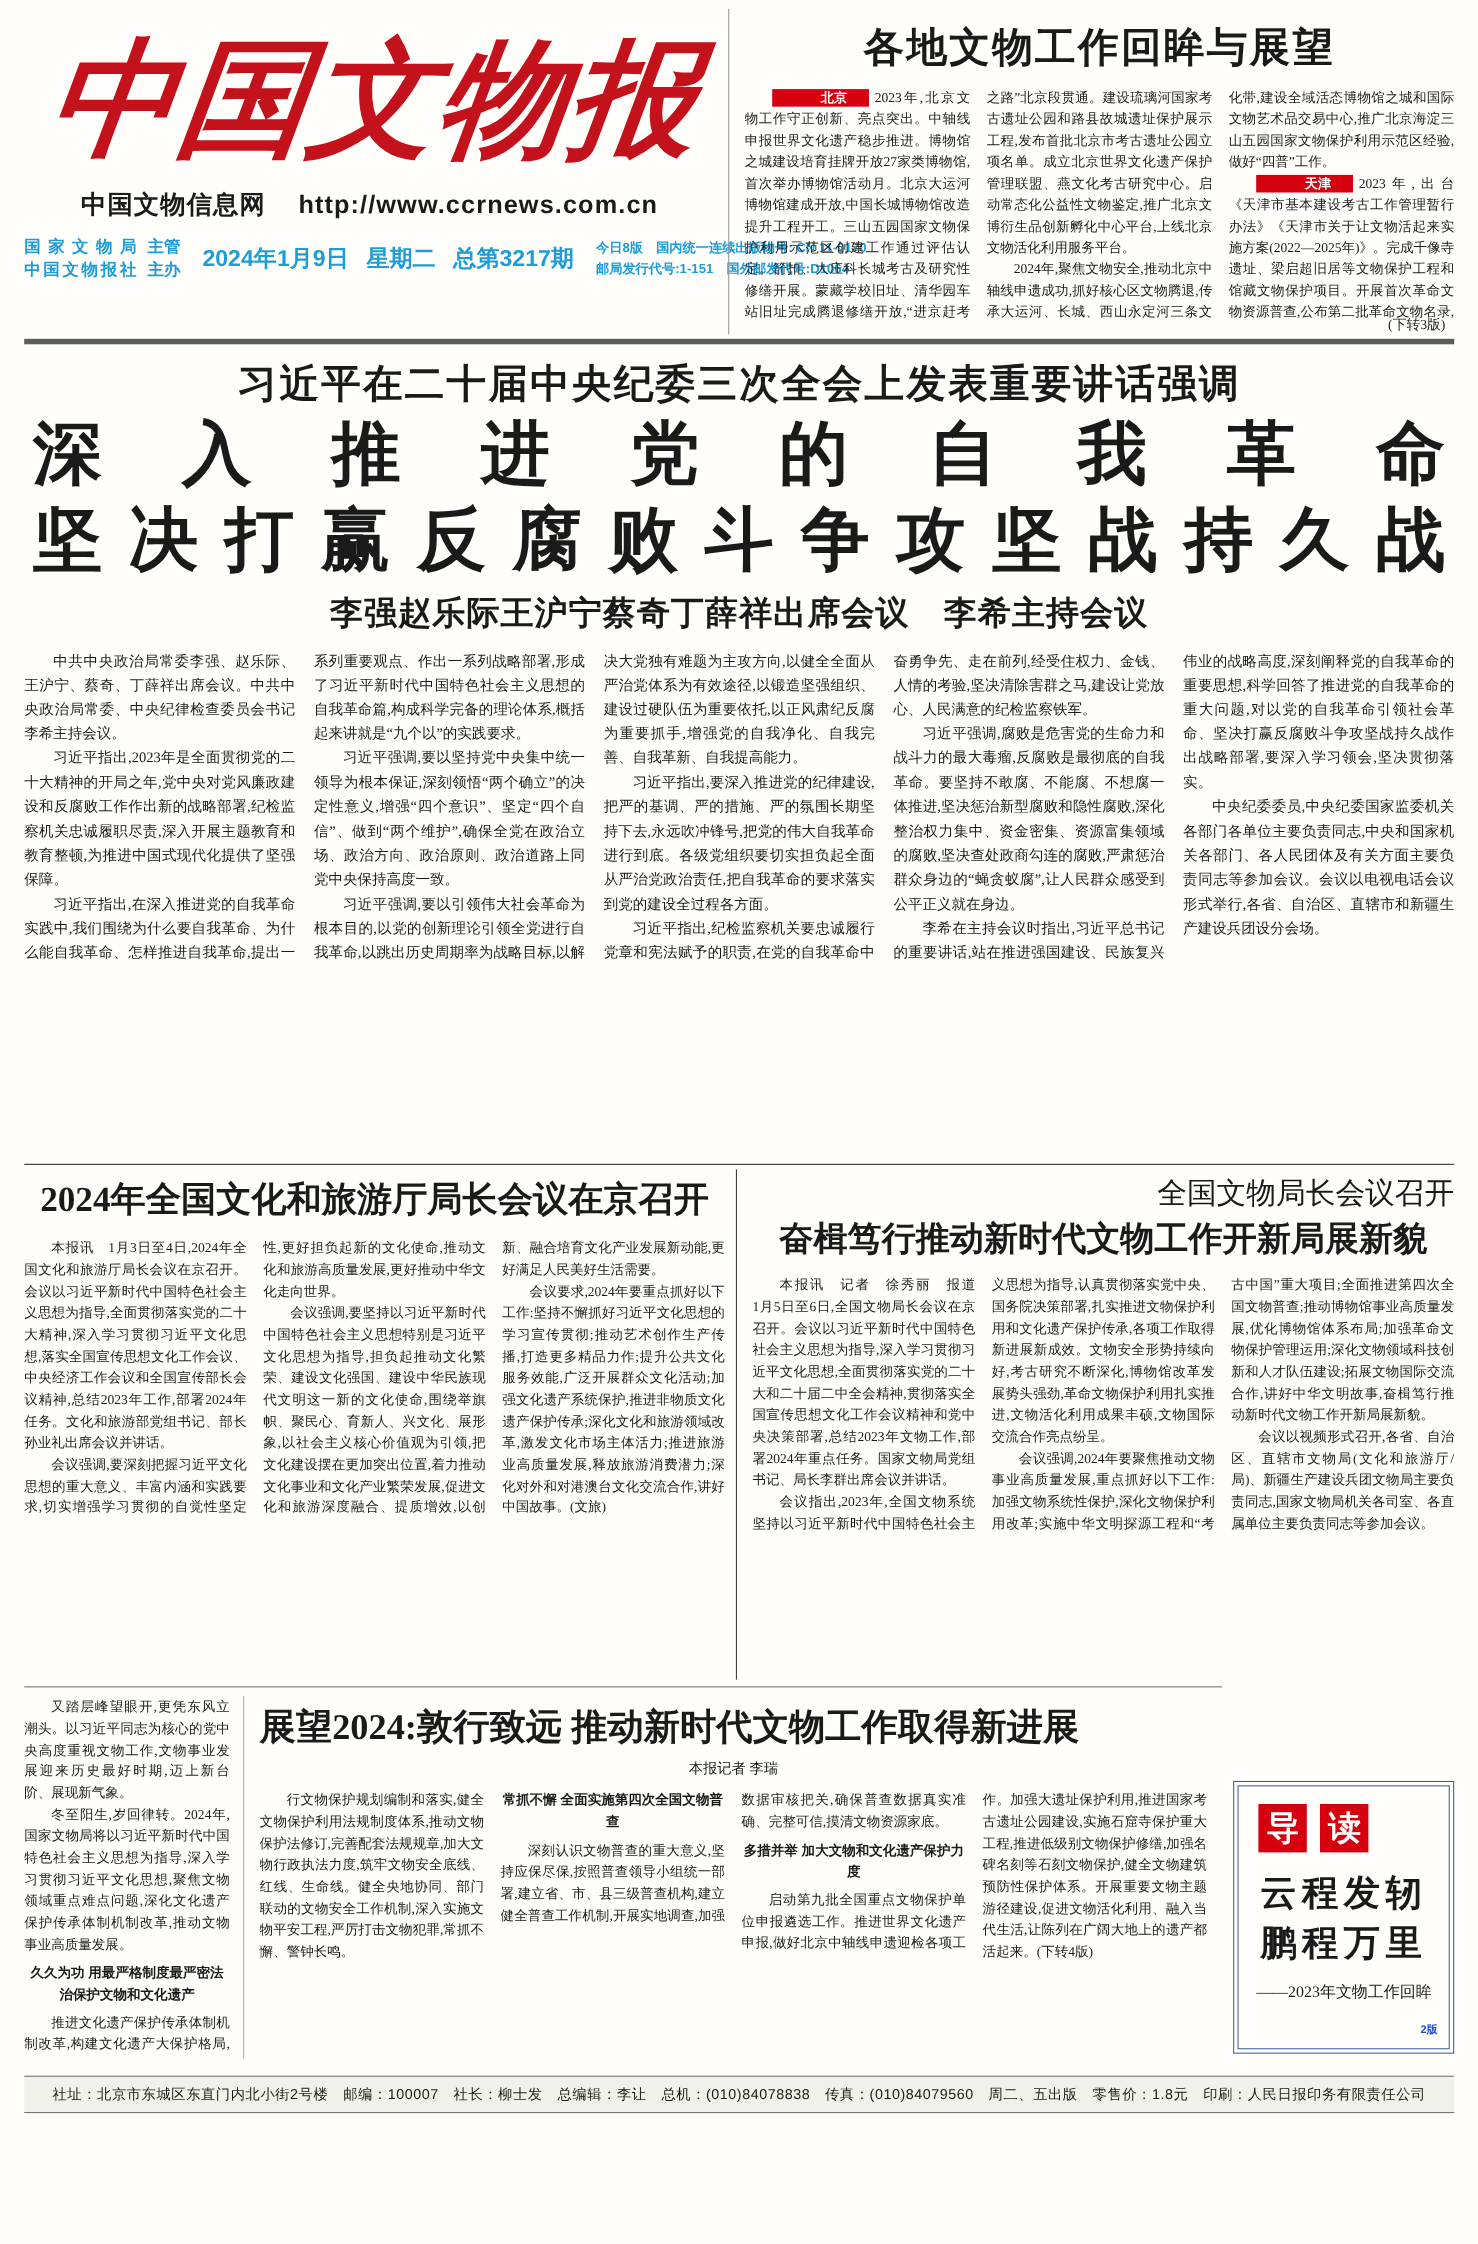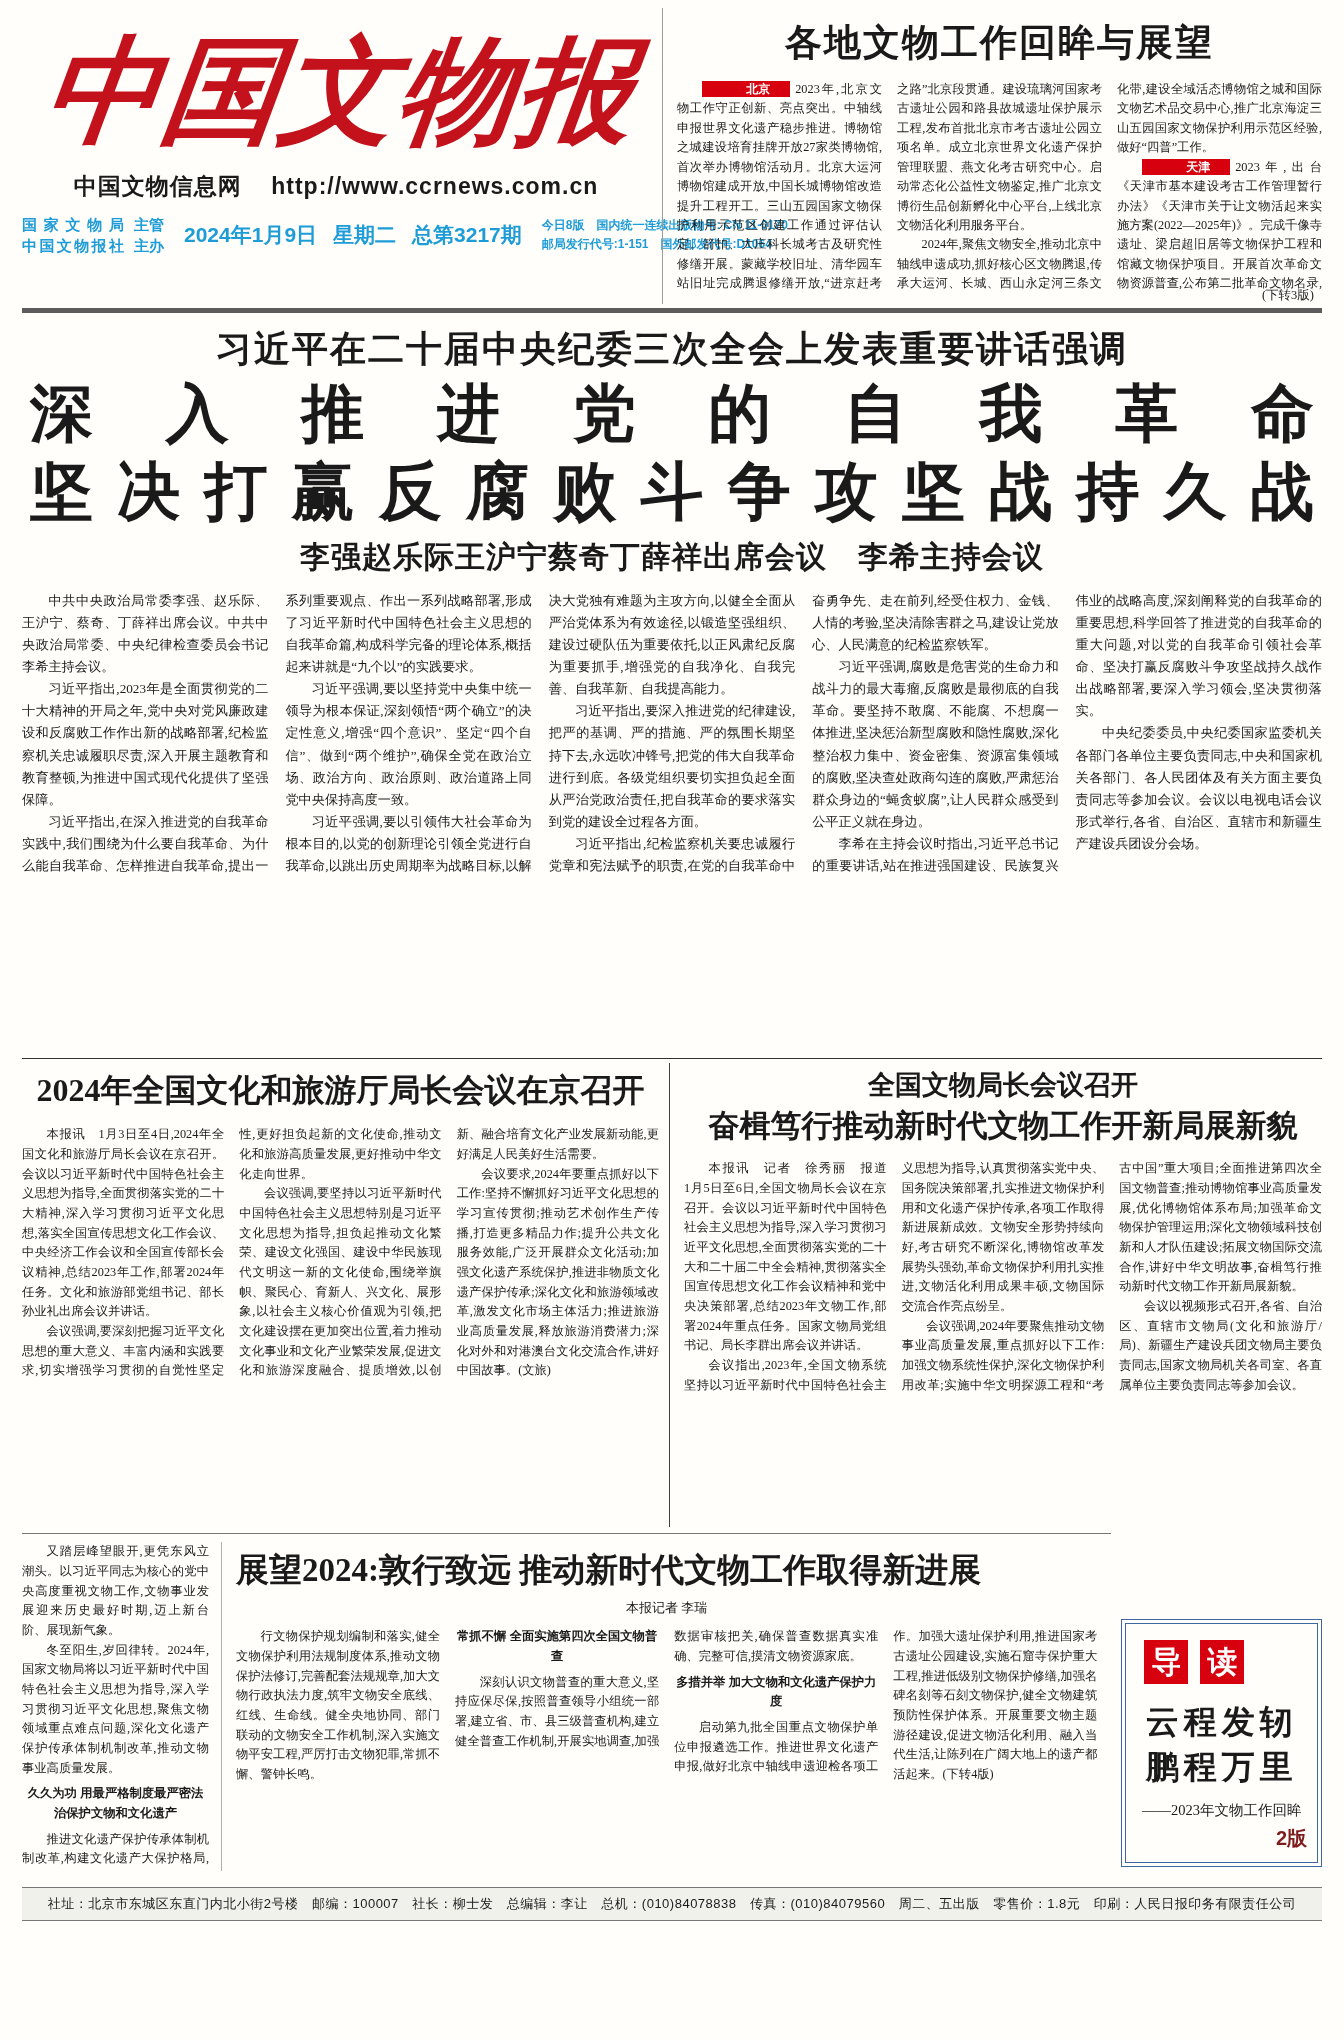--- a/index.html
+++ b/index.html
@@ -45,41 +45,41 @@
   .mid-rule { border-top:1px solid #333; margin-top:8px; }
 
   
   .mid-band { display:flex; height:468px; padding-top:4px; }
   .mid-left { width:648px; padding-right:10px; border-right:1px solid #404040; }
   .ml-title { text-align:center; font-weight:bold; font-size:32px; margin:6px 0 12px; }
   .ml-body, .mr-body { columns:3; column-gap:15px; font-size:12.3px; line-height:1.6; text-align:justify; overflow:hidden; font-family:"Liberation Serif",serif; }
   .ml-body { height:388px; }
   .ml-body p, .mr-body p, .bl-col p, .b-body p { text-indent:2em; }
   .mid-right { flex:1; padding-left:14px; }
-  .mr-t1 { text-align:center; font-weight:bold; font-size:27px; margin-top:4px; }
+  .mr-t1 { text-align:right; font-weight:normal; font-size:27px; margin-top:4px; }
   .mr-t2 { text-align:center; font-weight:bold; font-size:31px; margin:2px 0 12px; }
   .mr-body { height:352px; }
 
   
   .bottom-band { display:flex; margin-top:6px; height:338px; }
   .bottom-main { display:flex; width:1108px; border-top:1px solid #777; padding-top:8px; }
   .bl-col { width:200px; padding-right:12px; border-right:1px solid #b0b0b0; font-size:12.3px; line-height:1.6; text-align:justify; overflow:hidden; font-family:"Liberation Serif",serif; }
   .b-center { flex:1; padding:0 14px; }
   .b-title { font-weight:bold; font-size:33px; margin:6px 0 6px; }
   .b-byline { text-align:center; font-size:13px; margin-bottom:10px; font-family:"Liberation Serif",serif; }
   .b-body { columns:4; column-gap:15px; font-size:12.3px; line-height:1.6; height:232px; overflow:hidden; text-align:justify; font-family:"Liberation Serif",serif; }
   .sub-bold { font-weight:bold; text-indent:0 !important; text-align:center; margin:6px 0; font-family:"Liberation Sans",sans-serif; }
   .digest-wrap { width:214px; display:flex; align-items:flex-end; padding-left:10px; }
   .digest { border:1px solid #3f68a0; padding:3px; width:100%; height:248px; margin-bottom:4px; }
   .digest-inner { border:1px solid #3f68a0; height:100%; padding:16px 10px 10px; display:flex; flex-direction:column; align-items:center; }
   .digest-tags { display:flex; gap:12px; align-self:flex-start; margin-left:8px; margin-bottom:16px; }
   .digest-tag { width:44px; height:44px; background:#d7000f; color:#fff; font-size:30px; font-weight:bold; display:flex; align-items:center; justify-content:center; }
   .digest-line { font-family:"Liberation Serif",serif; font-weight:bold; font-size:33px; line-height:1.35; letter-spacing:5px; }
   .digest-sub { font-size:14.5px; margin-top:12px; font-family:"Liberation Serif",serif; white-space:nowrap; }
-  .digest-page { margin-top:auto; align-self:flex-end; font-weight:bold; font-size:20px; color:#7f1d1d; }
+  .digest-page { margin-top:auto; align-self:flex-end; font-weight:bold; font-size:10px; color:#1d4ed8; }
 
   
   .footer {
     margin-top:16px; border-top:1px solid #777; border-bottom:1px solid #777;
     background:#f1f1ec; text-align:center; font-size:13px; padding:7px 0; letter-spacing:0.5px;
   }
 </style>
 </head>
 <body>
 

